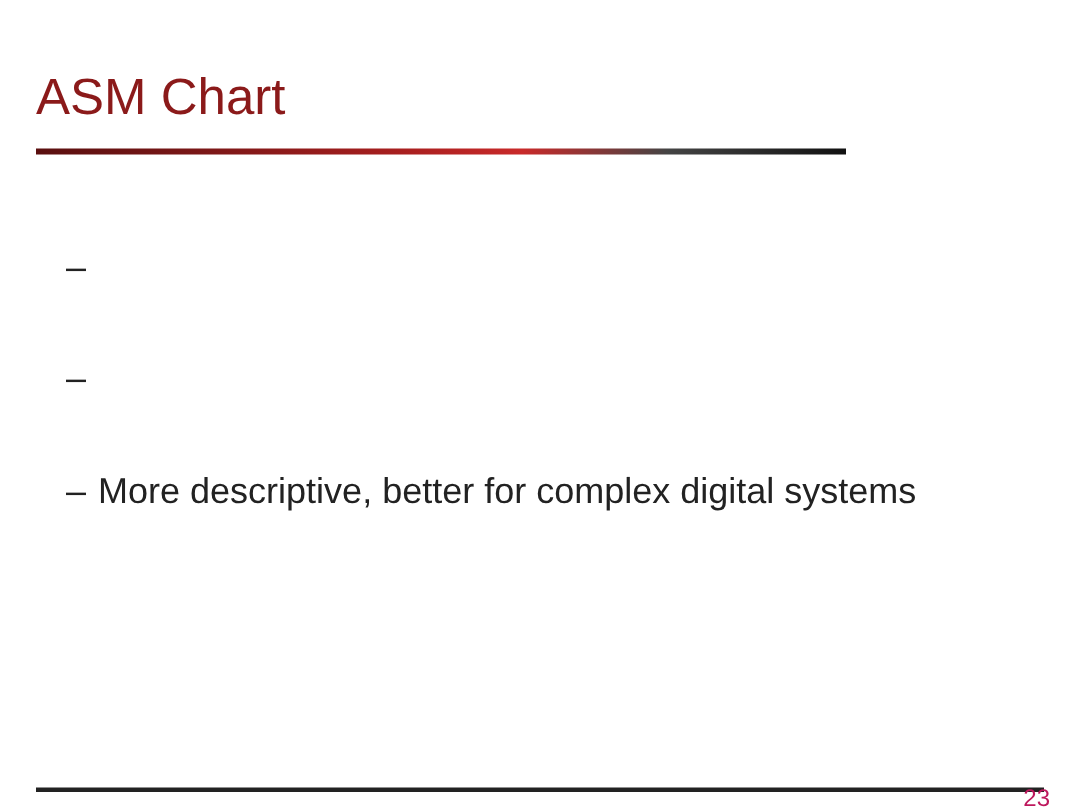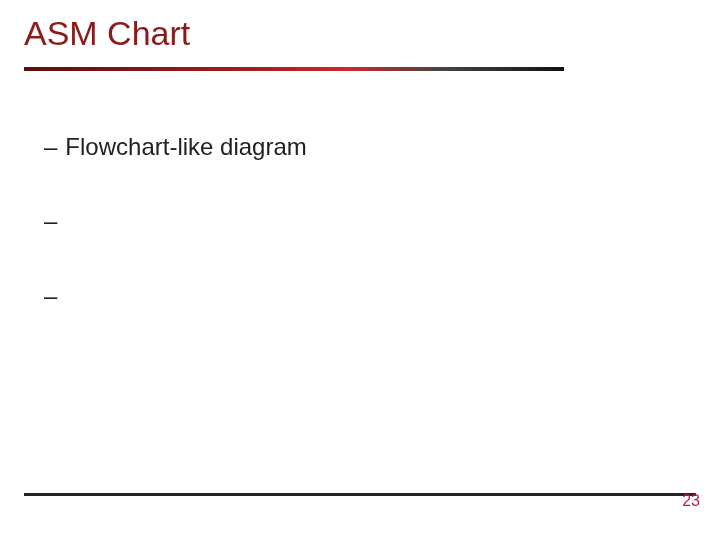--- a/index.html
+++ b/index.html
@@ -8,20 +8,21 @@
     position: relative;
     width: 720px;
     height: 540px;
     padding: 0;
   }
   .title {
     font-size: 34px;
     color: #8b1a1a;
     padding: 14px 0 0 24px;
     font-weight: normal;
+    margin-top: 32px;
   }
   .title-rule {
     margin: 14px 0 0 24px;
     width: 540px;
     height: 4px;
     background: linear-gradient(to right, #5a0f0f 0%, #7a1717 20%, #a81f1f 45%, #c92a2a 60%, #444 78%, #111 100%);
   }
   .body {
     padding: 60px 0 0 44px;
   }
@@ -56,25 +57,25 @@
 </head>
 <body>
 
 <div class="slide">
   <div class="title">ASM Chart</div>
   <div class="title-rule"></div>
 
   <div class="body">
     <div class="bullet">
       <span class="dash">–</span>
-      <span>Flowchart-like diagram</span>
     </div>
     <div class="bullet">
       <span class="dash">–</span>
     </div>
     <div class="bullet">
       <span class="dash">–</span>
+      <span>More descriptive, better for complex digital systems</span>
     </div>
   </div>
 
   <div class="footer-rule"></div>
   <div class="page-num">23</div>
 </div>
 
 </body></html>

